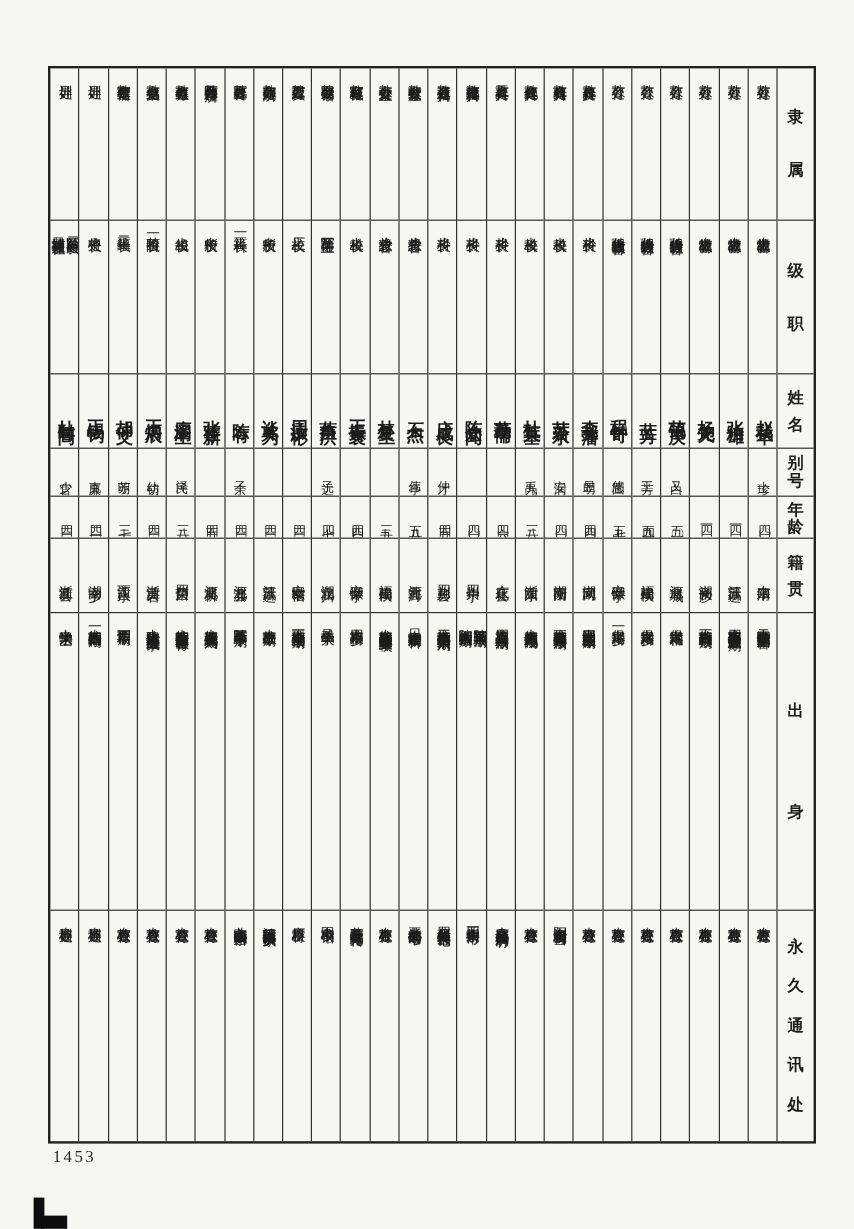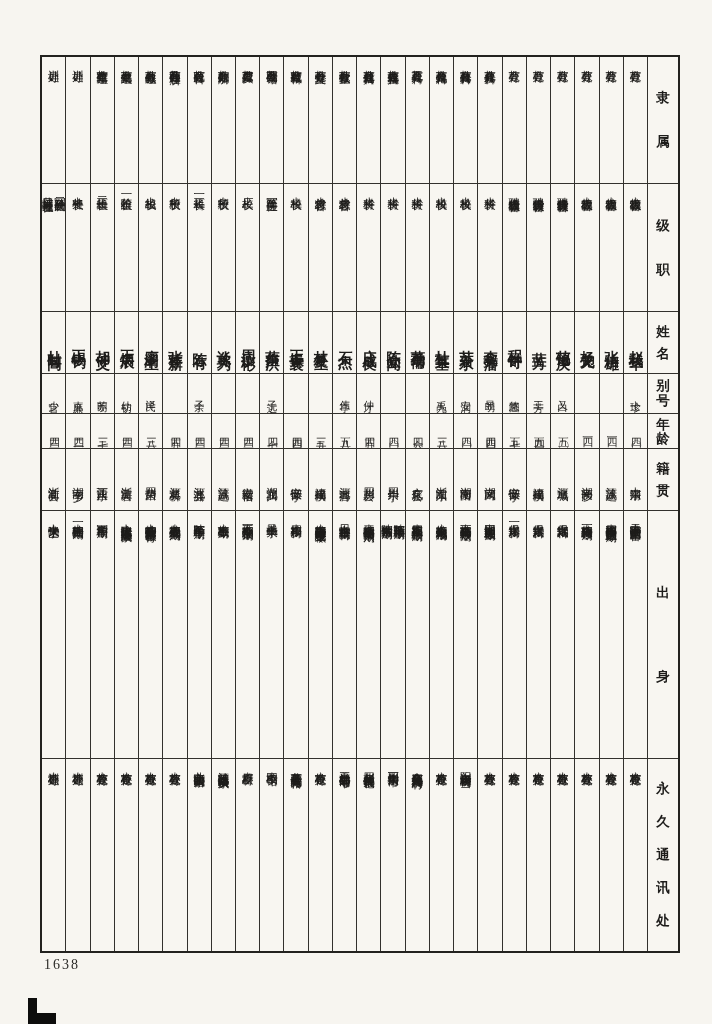--- a/index.html
+++ b/index.html
@@ -737,16 +737,16 @@
           <div class="vtext f-native-place">浙江衢县</div>
         </div>
         <div class="cell r-bg top">
           <div class="vtext f-background">中央大学法学士</div>
         </div>
         <div class="cell r-addr top">
           <div class="vtext f-address">本校训导处</div>
         </div>
       </div>
     </div>
-  <div class="pagenum">1638</div>
+  <div class="pagenum">1453</div>
   <div class="mark1"></div>
   <div class="mark2"></div>
 </div>
 
 </body></html>

